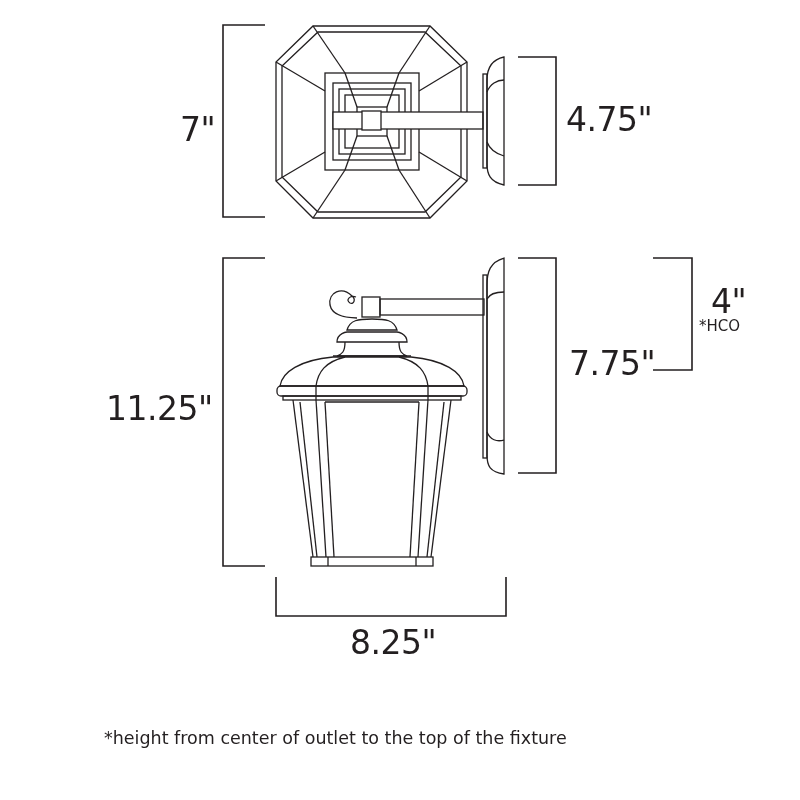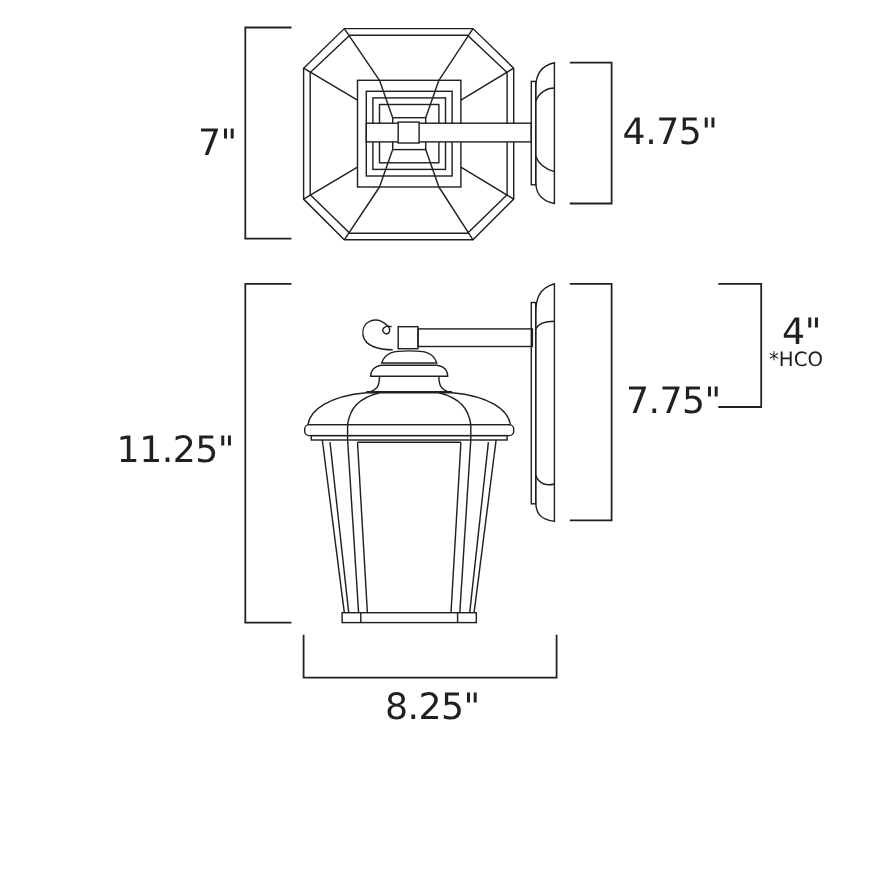--- a/index.html
+++ b/index.html
@@ -2,21 +2,21 @@
 <html><head>
   <meta charset="utf-8">
   <style>
     html, body { margin: 0; padding: 0; background: #ffffff; }
     #canvas { position: relative; width: 800px; height: 800px; background: #ffffff; overflow: hidden; }
     svg { position: absolute; left: 0; top: 0; }
     .ln { stroke: #231f20; stroke-width: 1.3; fill: none; }
     .dim { stroke: #231f20; stroke-width: 1.6; fill: none; }
     .lbl { position: absolute; font-family: "DejaVu Sans", sans-serif; color: #231f20; white-space: nowrap; line-height: 1; }
     .big { font-size: 33px; letter-spacing: -0.5px; }
-    .small { font-size: 18px; }
+    .small { font-size: 15px; }
     .note { font-size: 17.5px; }
   </style>
 </head>
 <body>
 
 <div id="canvas">
   <svg width="800" height="800" viewBox="0 0 800 800">
 
     <g>
 
@@ -103,13 +103,14 @@
     <path class="dim" d="M276,577 L276,616 L506,616 L506,577"></path>
   </svg>
 
   <span class="lbl big" style="left:180px; top:113px;">7"</span>
   <span class="lbl big" style="left:566px; top:103px;">4.75"</span>
   <span class="lbl big" style="left:106px; top:392px;">11.25"</span>
   <span class="lbl big" style="left:569px; top:347px;">7.75"</span>
   <span class="lbl big" style="left:711px; top:285px;">4"</span>
   <span class="lbl small" style="left:699px; top:319px;">*HCO</span>
   <span class="lbl big" style="left:350px; top:626px;">8.25"</span>
+  <span class="lbl note" style="left:104px; top:730px;">*height from center of outlet to the top of the fixture</span>
 </div>
 
 </body></html>

